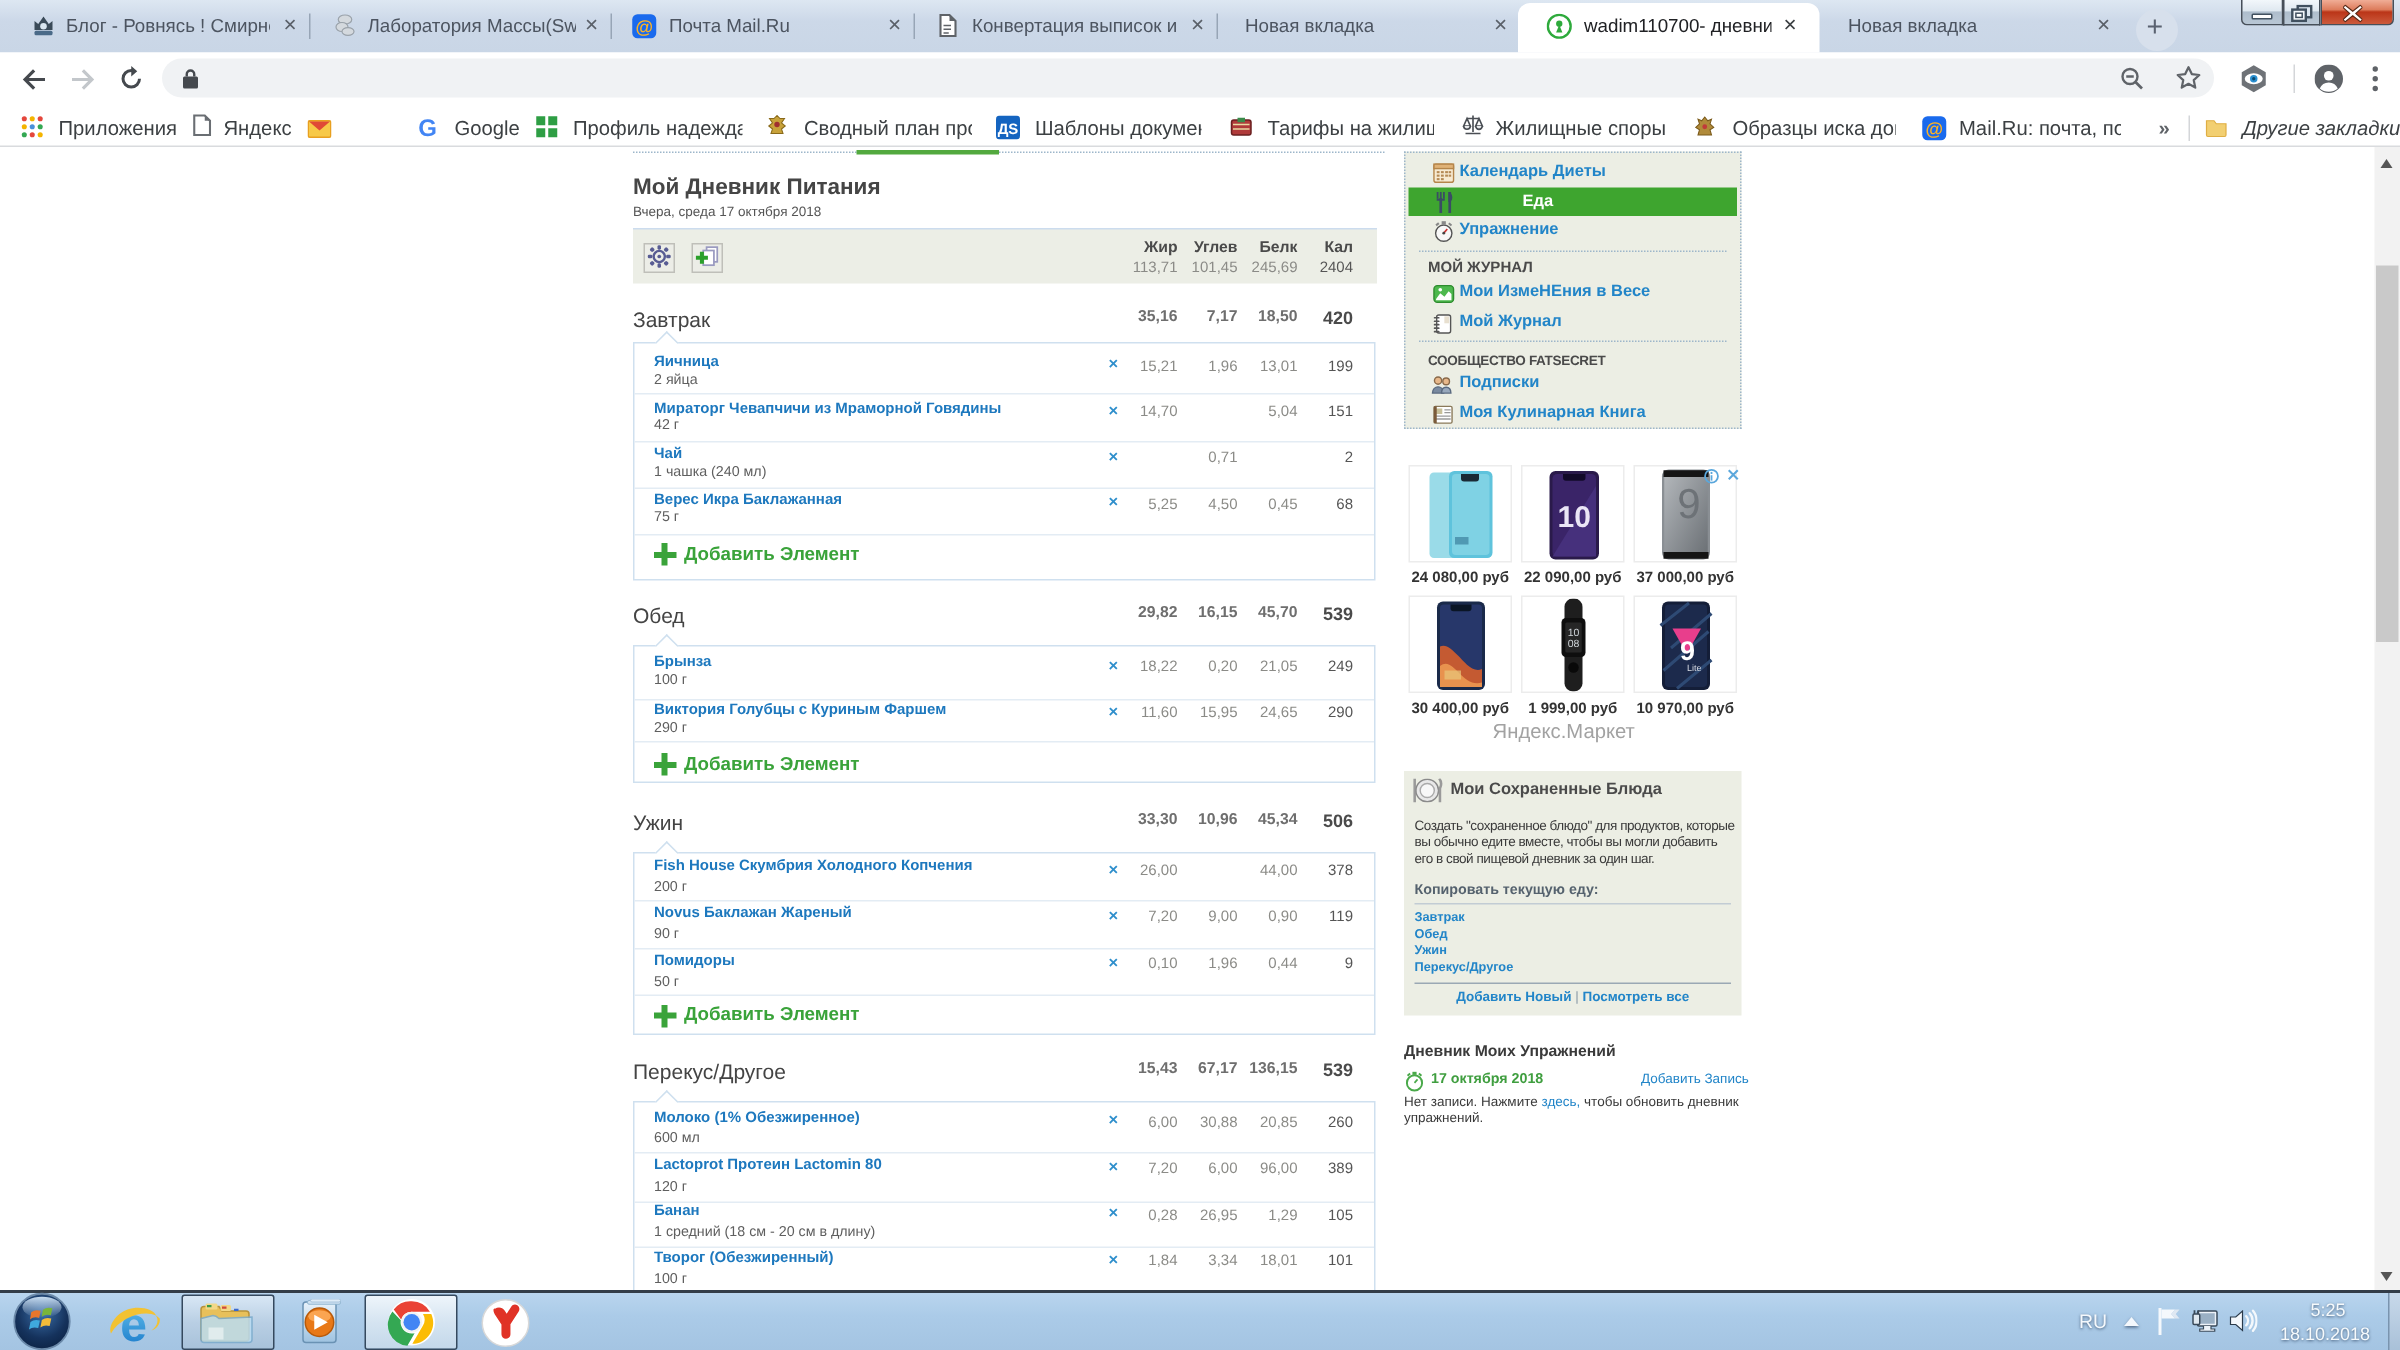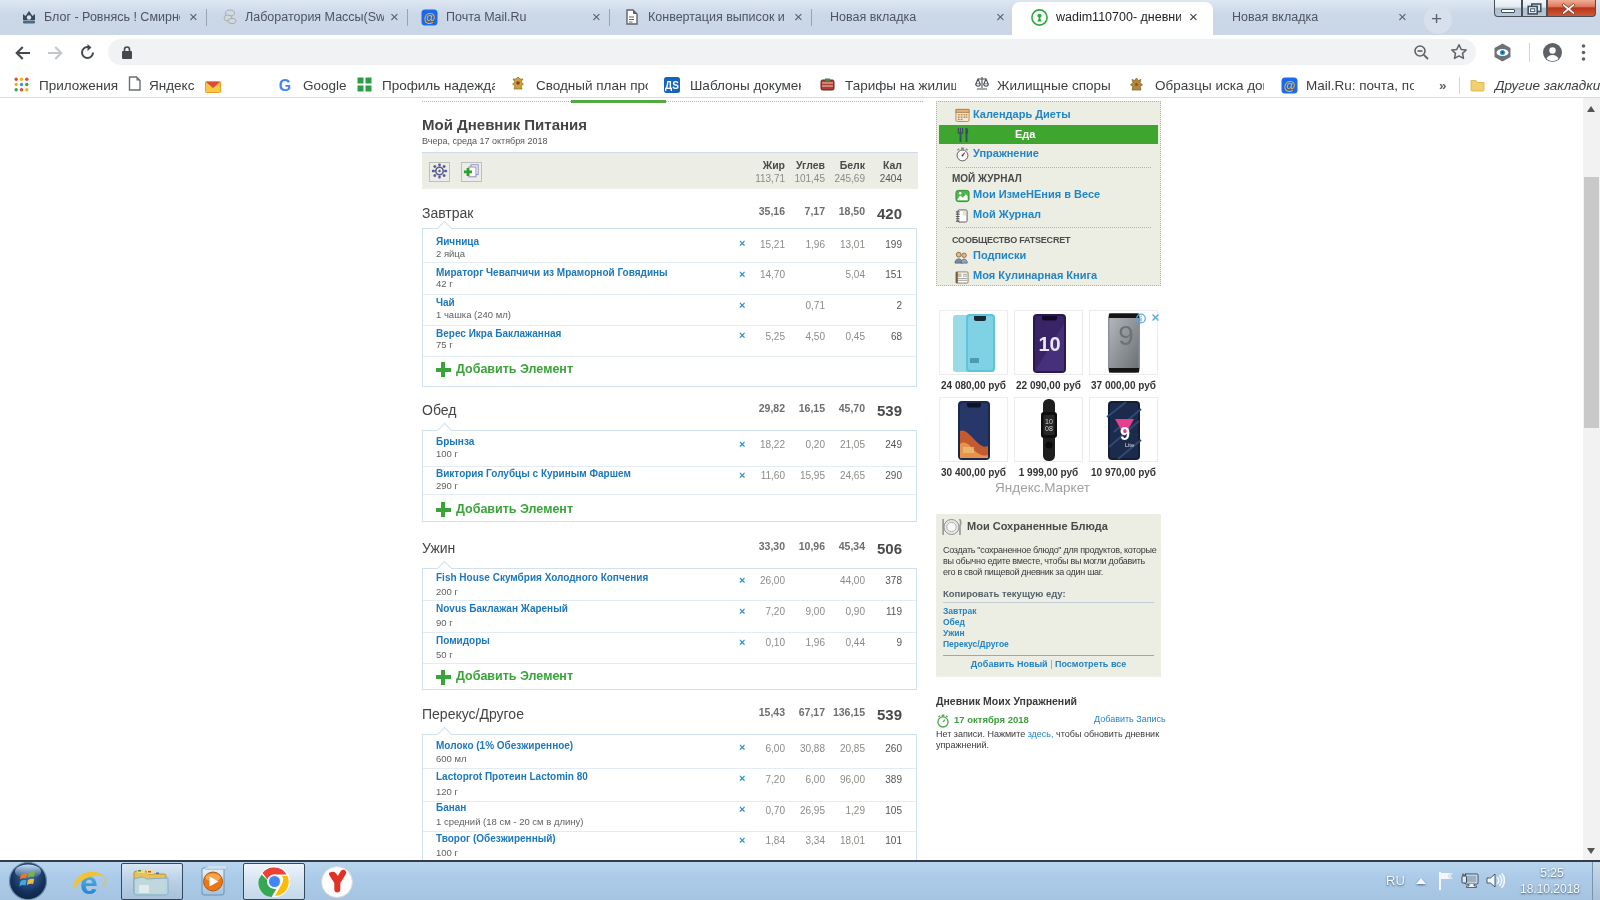--- a/index.html
+++ b/index.html
@@ -20,21 +20,21 @@
 .bki{position:absolute;top:6px;}
 #content{position:absolute;left:0;top:98px;width:1600px;height:763px;background:#fff;overflow:hidden;}
 #greenseg{position:absolute;left:571px;top:2px;width:95px;height:3px;background:#53a93f;}
 #h1{position:absolute;left:422px;top:18px;font-size:15px;font-weight:bold;color:#454545;}
 #hdate{position:absolute;left:422px;top:37.5px;font-size:9px;color:#555;}
 #mtoolbar{position:absolute;left:422px;top:54px;width:496px;height:37px;background:#eceee6;border-top:1px solid #ccdcee;}
 .pbtn{position:absolute;width:21px;height:20px;background:#ecede7;border:1px solid #bfbfb9;text-align:center;}
 .gnum{position:absolute;font-size:10px;color:#8b8b87;text-align:right;width:70px;}
 .cnum{position:absolute;font-size:10px;font-weight:normal;color:#555;text-align:right;width:70px;}
 .hnum{position:absolute;font-size:10.5px;font-weight:bold;color:#6e6e6e;text-align:right;width:70px;}
-.hcal{position:absolute;font-size:15px;font-weight:bold;color:#4a4a4a;text-align:right;width:70px;}
+.hcal{position:absolute;font-size:12px;font-weight:bold;color:#4a4a4a;text-align:right;width:70px;}
 .colhdr{position:absolute;font-size:10.5px;font-weight:bold;color:#4a4a4a;text-align:right;width:60px;}
 .sech{position:absolute;font-size:14px;color:#444;}
 .ftable{position:absolute;left:422px;width:495px;background:#fff;border:1px solid #cfe0ef;}
 .notch{position:absolute;width:11px;height:11px;background:#fff;border-left:1px solid #cfe0ef;border-top:1px solid #cfe0ef;transform:rotate(45deg);}
 .fsep{position:absolute;left:423px;width:493px;height:1px;background:#e3ecf4;}
 .fname{position:absolute;font-size:10px;font-weight:bold;color:#1d78be;white-space:nowrap;}
 .fserv{position:absolute;font-size:9.5px;color:#5f5f5f;white-space:nowrap;}
 .fx{position:absolute;left:739px;font-size:11px;font-weight:bold;color:#2f8fcc;}
 .addplus{position:absolute;width:15px;height:15px;background:
   linear-gradient(#3aa33a,#3aa33a) 0 5.5px/15px 4px no-repeat,
@@ -394,21 +394,21 @@
 <div class="fname" style="left:436px;top:672.8px;">Lactoprot Протеин Lactomin 80</div>
 <div class="fserv" style="left:436px;top:688.3px;">120 г</div>
 <div class="fx" style="top:674.3px;">×</div>
 <div class="gnum" style="left:715px;top:675.5px;">7,20</div>
 <div class="gnum" style="left:755px;top:675.5px;">6,00</div>
 <div class="gnum" style="left:795px;top:675.5px;">96,00</div>
 <div class="cnum" style="left:832px;top:675.5px;">389</div>
 <div class="fname" style="left:436px;top:703.8px;">Банан</div>
 <div class="fserv" style="left:436px;top:718.4px;">1 средний (18 см - 20 см в длину)</div>
 <div class="fx" style="top:705.3px;">×</div>
-<div class="gnum" style="left:715px;top:706.5px;">0,70</div>
+<div class="gnum" style="left:715px;top:706.5px;">0,28</div>
 <div class="gnum" style="left:755px;top:706.5px;">26,95</div>
 <div class="gnum" style="left:795px;top:706.5px;">1,29</div>
 <div class="cnum" style="left:832px;top:706.5px;">105</div>
 <div class="fname" style="left:436px;top:734.7px;">Творог (Обезжиренный)</div>
 <div class="fserv" style="left:436px;top:748.5px;">100 г</div>
 <div class="fx" style="top:736.2px;">×</div>
 <div class="gnum" style="left:715px;top:737.4px;">1,84</div>
 <div class="gnum" style="left:755px;top:737.4px;">3,34</div>
 <div class="gnum" style="left:795px;top:737.4px;">18,01</div>
 <div class="cnum" style="left:832px;top:737.4px;">101</div>

